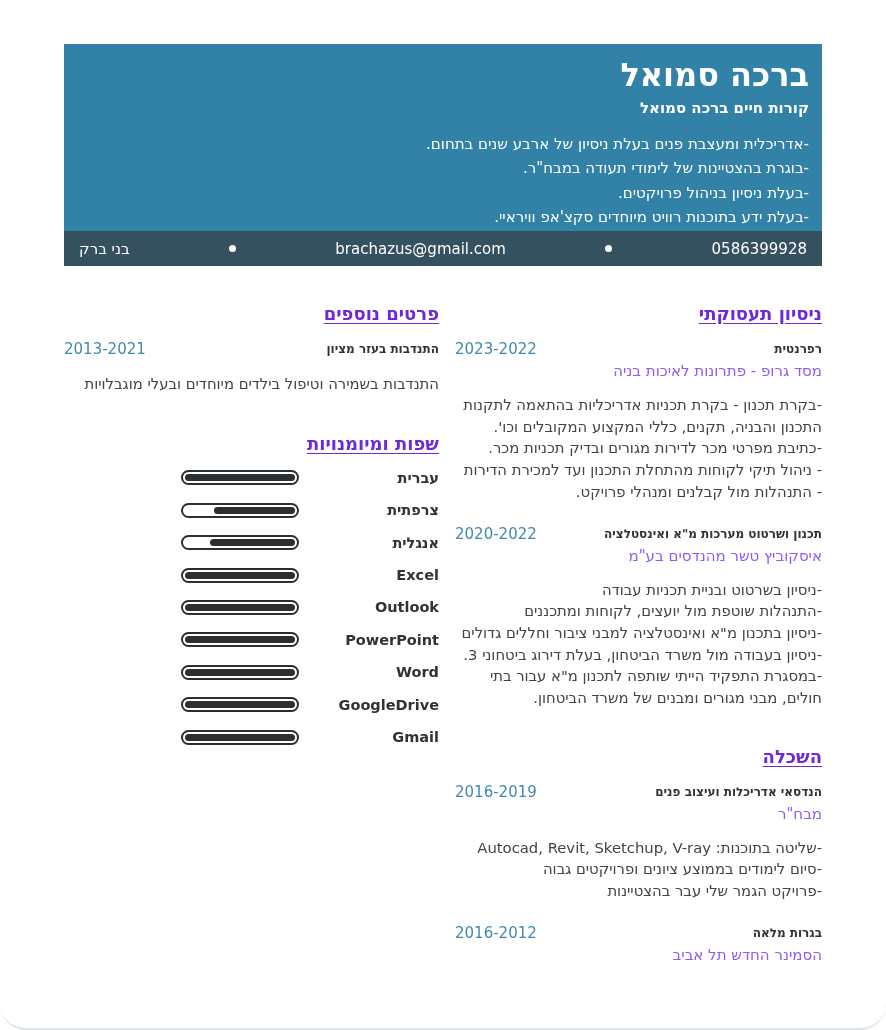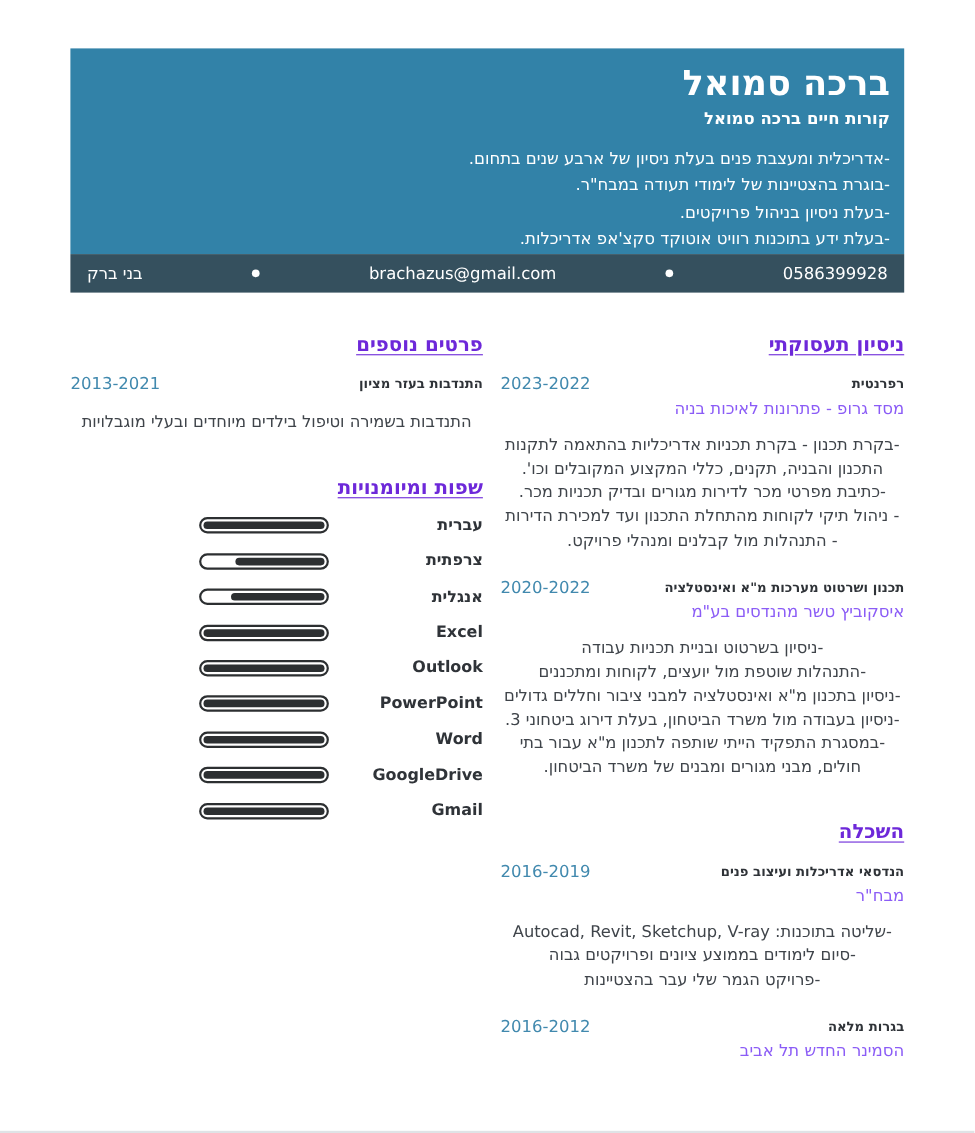--- a/index.html
+++ b/index.html
@@ -1,18 +1,18 @@
 <!DOCTYPE html>
 <html lang="he" dir="rtl"><head>
 <meta charset="utf-8">
 <style>
   html,body{margin:0;padding:0;background:#ffffff;}
   body{font-family:"DejaVu Sans","Liberation Sans",sans-serif;}
   .page{position:relative;width:886px;height:1030px;background:#fff;box-sizing:border-box;
-        border-bottom:2px solid #dfe3e6;overflow:hidden;direction:rtl;}
+        border-bottom:2px solid #dfe3e6;overflow:hidden;direction:rtl;border-radius:26px;}
 
   
   .header{margin:44px 64px 0;background:#3282a8;color:#fff;text-align:right;
           padding:10px 13px 0;box-sizing:border-box;height:187px;}
   .name-title{font-size:32px;font-weight:700;line-height:1.15;margin:3px 0 0;}
   .cv-subtitle{font-size:15px;font-weight:700;margin:5px 0 0;}
   .summary{margin-top:15px;font-size:15px;line-height:24.5px;}
   .summary div{white-space:nowrap;}
 
   
@@ -23,21 +23,21 @@
 
   
   .columns{margin:37px 64px 0;display:grid;grid-template-columns:367px 1fr;gap:16px;}
   .section-heading{color:#6d28d9;font-size:18px;font-weight:700;text-decoration:underline;
                    text-underline-offset:3px;margin:0 0 15px;text-align:right;}
   .entry{margin-bottom:21px;}
   .entry-head{display:flex;justify-content:space-between;align-items:flex-start;}
   .entry-title{font-size:12px;font-weight:700;color:#2f3338;line-height:21px;max-width:245px;}
   .dates{font-size:15px;font-weight:400;color:#4189ae;line-height:21px;direction:ltr;unicode-bidi:isolate;}
   .entry-org{font-size:15px;color:#8b5cf6;line-height:20px;margin-top:1px;}
-  .entry-bullets,.entry-desc{margin-top:13px;font-size:14.8px;color:#3f444a;line-height:21.7px;text-align:center;}
+  .entry-bullets,.entry-desc{margin-top:13px;font-size:14.8px;color:#3f444a;line-height:21.7px;text-align:right;}
   .education{margin-top:37px;}
   .skills{margin-top:38px;}
   .skills .section-heading{margin-bottom:8px;}
 
   
   .skill-row{display:flex;align-items:center;height:32.4px;}
   .skill-label{flex:0 0 140px;font-size:14.5px;font-weight:700;color:#2f3338;text-align:right;}
   .skill-bar{width:118px;height:15px;border:2px solid #2c2f31;border-radius:9px;background:#fff;
              box-sizing:border-box;padding:2px;display:flex;}
   .skill-fill{height:100%;background:#2c2f31;border-radius:5px;}
@@ -47,21 +47,21 @@
 
 <div class="page">
 
   <div class="header">
     <div class="name-title">ברכה סמואל</div>
     <div class="cv-subtitle">קורות חיים ברכה סמואל</div>
     <div class="summary">
       <div>-אדריכלית ומעצבת פנים בעלת ניסיון של ארבע שנים בתחום.</div>
       <div>-בוגרת בהצטיינות של לימודי תעודה במבח"ר.</div>
       <div>-בעלת ניסיון בניהול פרויקטים.</div>
-      <div>-בעלת ידע בתוכנות רוויט אוטוקד סקצ'אפ אדריכלות.</div>
+      <div>-בעלת ידע בתוכנות רוויט מיוחדים סקצ'אפ וויראיי.</div>
     </div>
   </div>
 
   <div class="contact-bar">
     <span class="ltr">0586399928</span>
     <span class="dot"></span>
     <span class="ltr">brachazus@gmail.com</span>
     <span class="dot"></span>
     <span>בני ברק</span>
   </div>

